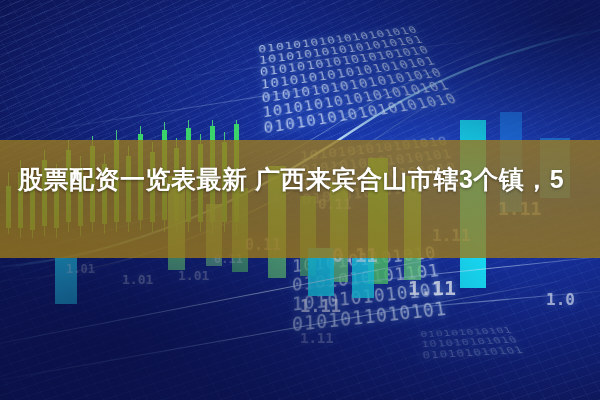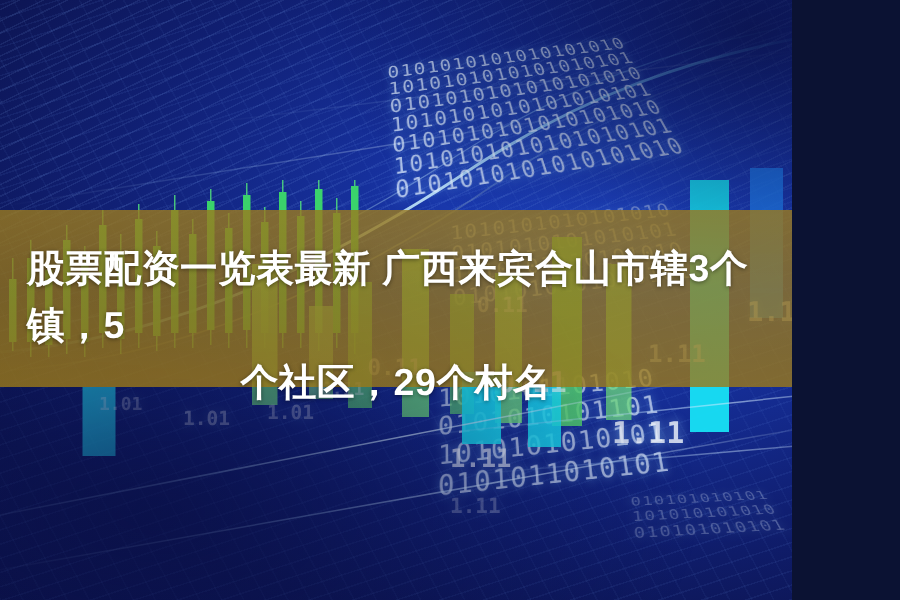--- a/index.html
+++ b/index.html
@@ -1,18 +1,18 @@
 <!DOCTYPE html>
 <html><head>
 <meta charset="utf-8">
 <style>
   html,body{margin:0;padding:0;background:#0b1233;}
   #stage{
     position:relative;
-    width:528px;height:400px;
+    width:600px;height:400px;
     overflow:hidden;
     font-family:"Liberation Sans","DejaVu Sans",sans-serif;
     background:#111d66;
   }
   .layer{position:absolute;inset:0;}
 
   
   #bg-base{
     background:
       radial-gradient(120% 90% at 78% 38%, #1f46c8 0%, #16309c 28%, #101f72 55%, #0d1656 75%, #0b1148 100%);
@@ -273,16 +273,15 @@
   <div class="streak s3"></div>
   <div class="streak s4"></div>
 
   <div class="layer" id="bg-vignette"></div>
 
   <div id="goldband"></div>
   <div id="goldband-soft"></div>
 
   <div id="headline">
     <span class="ln" id="line1">股票配资一览表最新 广西来宾合山市辖3个镇，5</span>
-    <span class="ln" id="line2">个社区，29个村名</span>
   </div>
 
 </div>
 
 </body></html>

